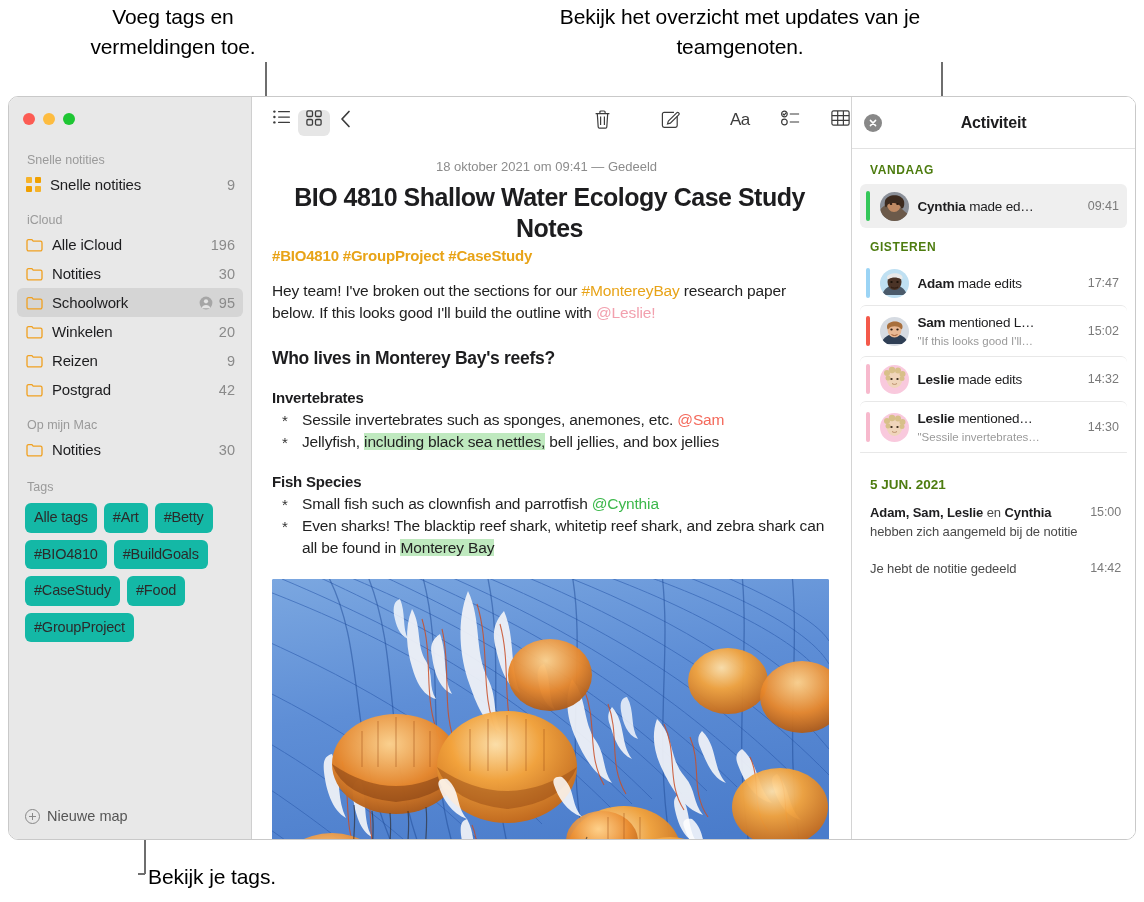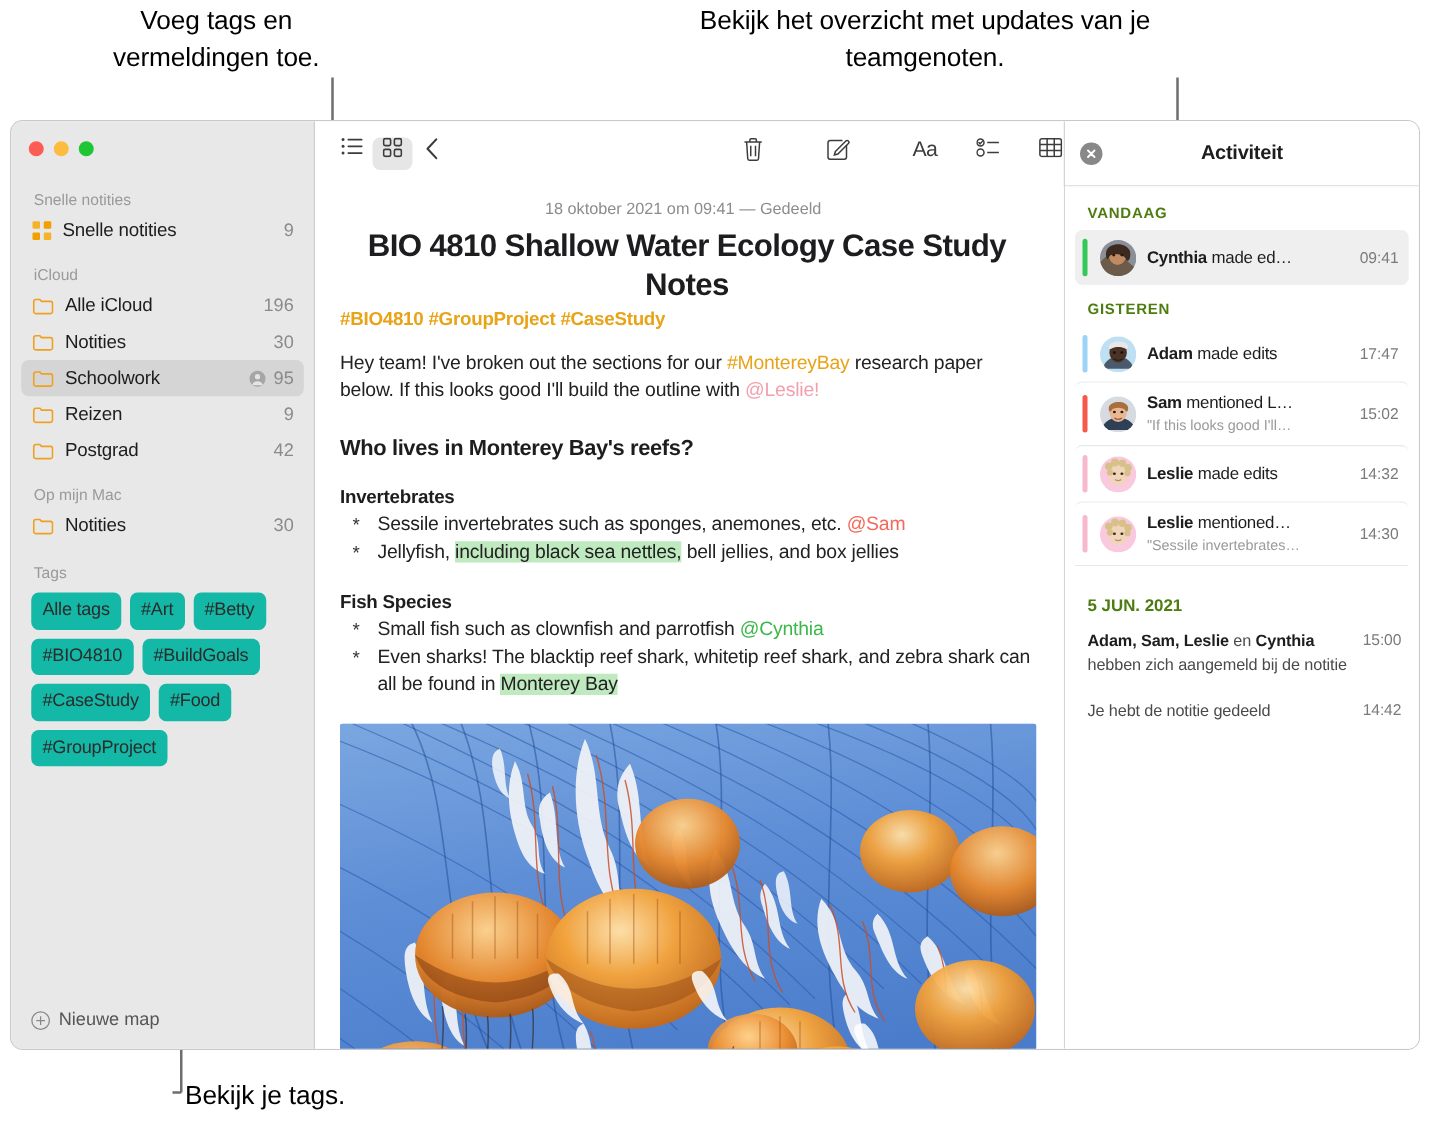--- a/index.html
+++ b/index.html
@@ -247,20 +247,29 @@
           <span class="sb-person">
             <svg width="14" height="14" viewBox="0 0 14 14">
                 <circle cx="7" cy="7" r="6.4" fill="#a6a6a6"></circle>
                 <circle cx="7" cy="5.3" r="2.1" fill="#e4e4e4"></circle>
                 <path d="M2.6 12.2a4.6 4.6 0 0 1 8.8 0z" fill="#e4e4e4"></path>
               </svg>
           </span>
           <span class="sb-count">95</span>
         </div>
 
+        <div class="sb-row">
+          <span class="ic-folder">
+            <svg viewBox="0 0 17 14">
+                <path d="M1 3.2a1.6 1.6 0 0 1 1.6-1.6h3.3l1.3 1.5h7.2A1.6 1.6 0 0 1 16 4.7v6.6a1.6 1.6 0 0 1-1.6 1.6H2.6A1.6 1.6 0 0 1 1 11.3z" fill="none" stroke="#f0a020" stroke-width="1.3"></path>
+              </svg>
+          </span>
+          <span class="sb-label">Winkelen</span>
+          <span class="sb-count">20</span>
+        </div>
 
         <div class="sb-row">
           <span class="ic-folder">
             <svg viewBox="0 0 17 14">
                 <path d="M1 3.2a1.6 1.6 0 0 1 1.6-1.6h3.3l1.3 1.5h7.2A1.6 1.6 0 0 1 16 4.7v6.6a1.6 1.6 0 0 1-1.6 1.6H2.6A1.6 1.6 0 0 1 1 11.3z" fill="none" stroke="#f0a020" stroke-width="1.3"></path>
               </svg>
           </span>
           <span class="sb-label">Reizen</span>
           <span class="sb-count">9</span>
         </div>

